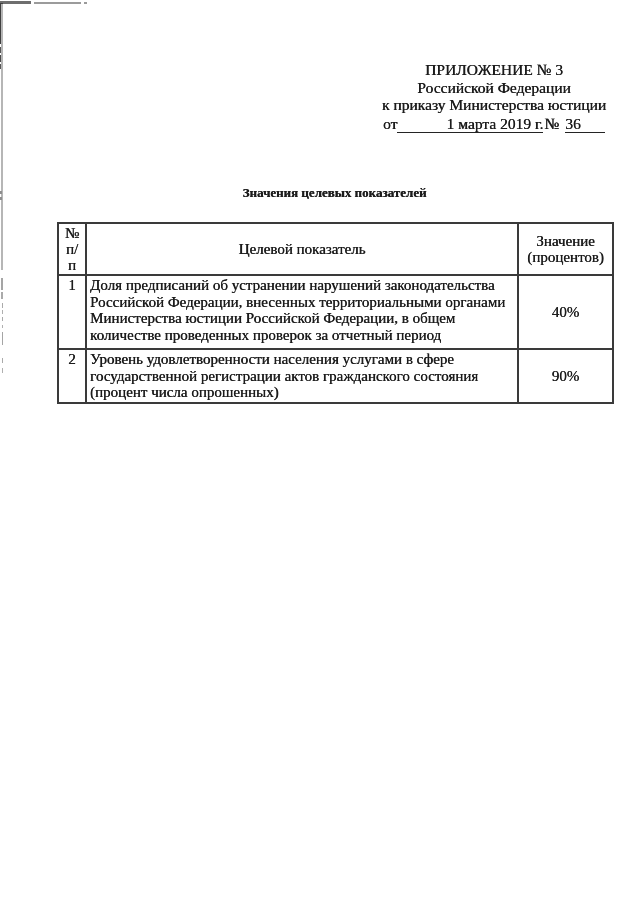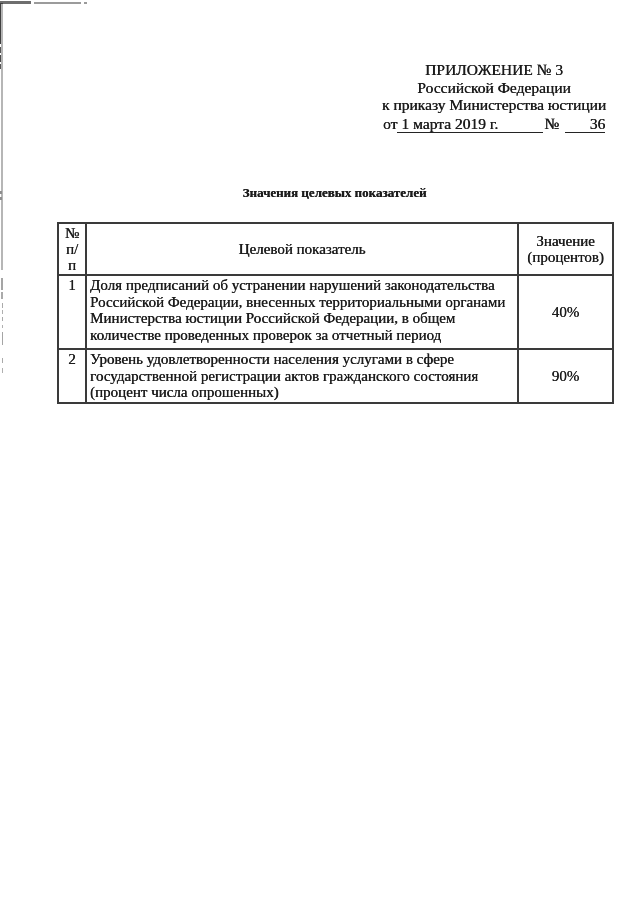--- a/index.html
+++ b/index.html
@@ -14,23 +14,23 @@
   }
 
   
   .header-block {
     position:absolute; top:61px; left:374px; width:240px;
     text-align:center; font-size:15.5px; line-height:17.5px;
     white-space:nowrap;
   }
   .date-line { display:flex; align-items:baseline; padding-left:9px; margin-top:1px; }
   .blank { border-bottom:1.6px solid #242424; box-sizing:border-box; }
-  .blank-date { width:146px; text-align:left; padding-left:4px; }
+  .blank-date { width:146px; text-align:right; padding-left:4px; }
   .no-sign { margin-left:1px; }
-  .blank-no { width:40px; text-align:right; margin-left:6px; }
+  .blank-no { width:40px; text-align:left; margin-left:6px; }
 
   
   .doc-title {
     position:absolute; top:185px; left:57px; width:555px;
     text-align:center; font-weight:bold; font-size:13px;
   }
 
   
   table.targets {
     position:absolute; top:222px; left:57px; width:555px;

